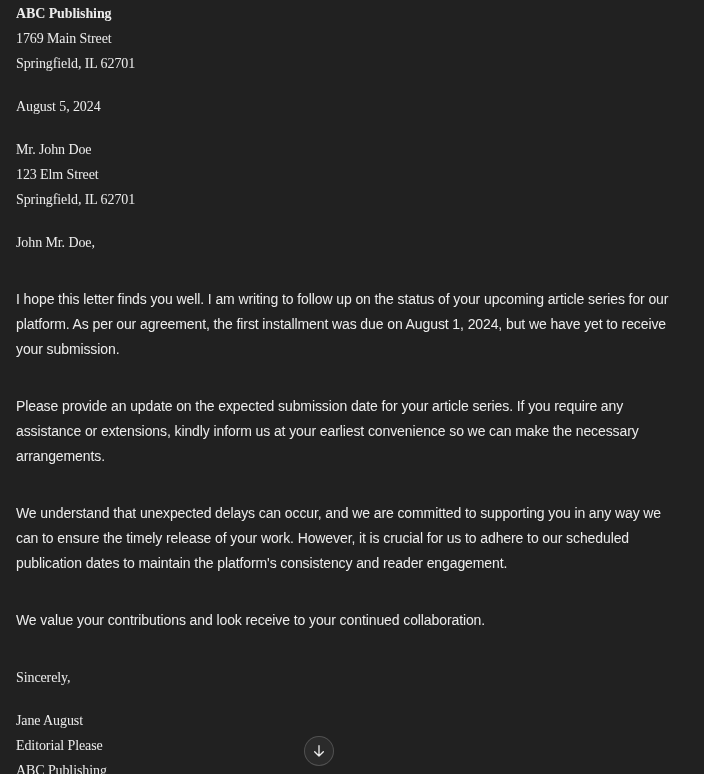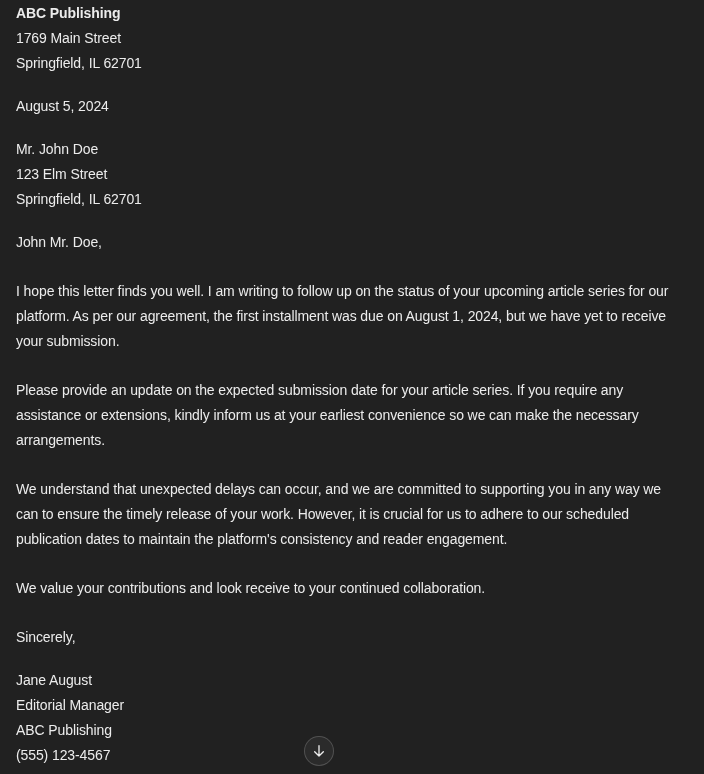--- a/index.html
+++ b/index.html
@@ -14,22 +14,22 @@
     letter-spacing: -0.1px;
     overflow: hidden;
     position: relative;
   }
   .letter {
     padding: 1px 14px 0 16px;
     width: 690px;
   }
   .block { margin: 18px 0; }
   .block.first { margin-top: 0; }
-  .line { line-height: 25px; white-space: nowrap; }
-  .para { line-height: 25px; margin: 24px 0; }
+  .line { line-height: 25px; white-space: nowrap; font-family: Liberation Serif, serif; }
+  .para { line-height: 25px; margin: 32px 0; }
   .bold { font-weight: bold; }
   .email-link {
     color: var(--link, #6b8fd0);
     text-decoration: none;
     cursor: pointer;
   }
   .scroll-btn {
     position: absolute;
     left: 304px;
     top: 736px;
@@ -84,21 +84,21 @@
   <p class="para">Please provide an update on the expected submission date for your article series. If you require any assistance or extensions, kindly inform us at your earliest convenience so we can make the necessary arrangements.</p>
   <p class="para">We understand that unexpected delays can occur, and we are committed to supporting you in any way we can to ensure the timely release of your work. However, it is crucial for us to adhere to our scheduled publication dates to maintain the platform's consistency and reader engagement.</p>
   <p class="para">We value your contributions and look receive to your continued collaboration.</p>
 
   <div class="block">
     <div class="line">Sincerely,</div>
   </div>
 
   <div class="block">
     <div class="line">Jane August</div>
-    <div class="line">Editorial Manager</div>
+    <div class="line">Editorial Please</div>
     <div class="line">ABC Publishing</div>
     <div class="line">(555) 123-4567</div>
   </div>
 
 </div>
 
 <button class="scroll-btn">
   <span class="icon-wrap">
     <svg viewBox="0 0 24 24" aria-hidden="true">
       <path d="M12 4 v15 M5.5 13 l6.5 6.5 6.5 -6.5"></path>

